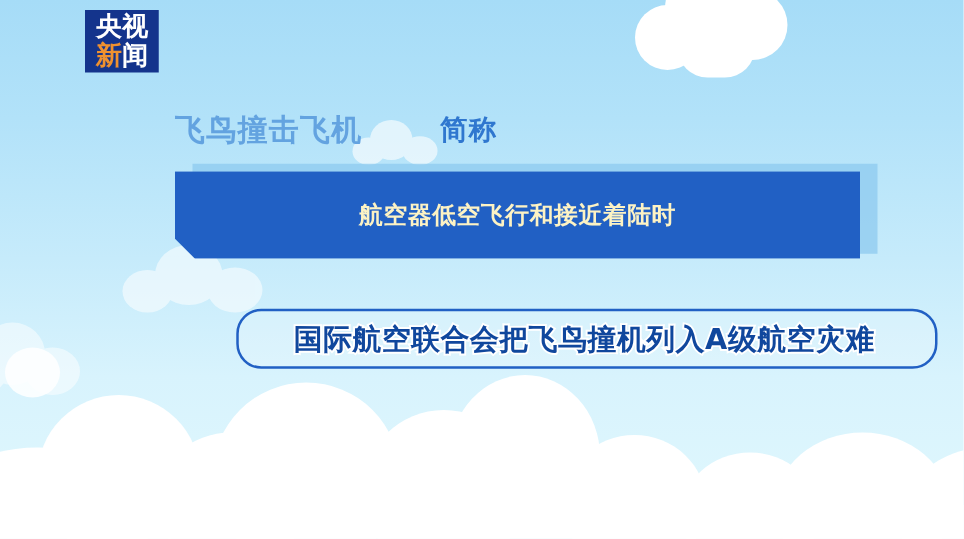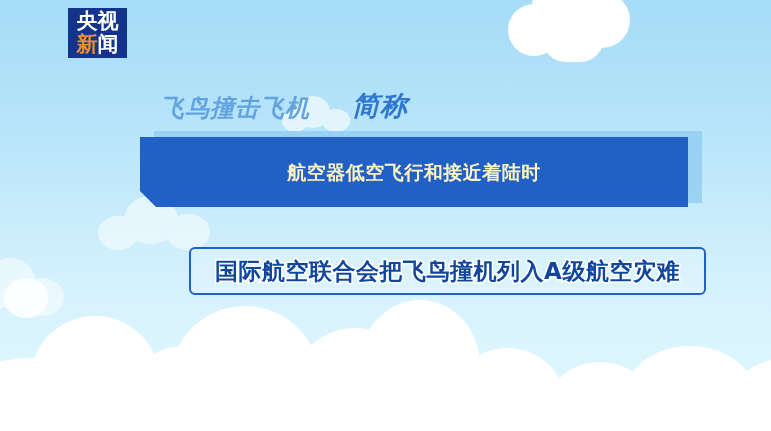--- a/index.html
+++ b/index.html
@@ -100,41 +100,40 @@
     font-weight: 700;
     font-size: 21px;
     line-height: 23px;
     color: #ffffff;
   }
   #logo .glyph.accent { color: #f0912f; }
 
   
   #headline {
     position: absolute;
-    left: 160px;
+    left: 140px;
     top: 88px;
     display: flex;
-    align-items: flex-end;
+    align-items: center;
     white-space: nowrap;
-    font-style: italic;
   }
   #headline .h-light {
     font-family: "DejaVu Sans", "Liberation Sans", sans-serif;
     font-size: 24px;
     font-weight: 700;
     color: #63a3e0;
     letter-spacing: 1px;
   }
   #headline .h-mid {
     font-family: "DejaVu Sans", "Liberation Sans", sans-serif;
-    font-size: 27px;
+    font-size: 22px;
     font-weight: 700;
     color: #2f77cf;
     letter-spacing: 1px;
-    margin-left: 42px;
+    margin-left: 62px;
   }
   #headline .h-strong {
     font-family: "DejaVu Sans", "Liberation Sans", sans-serif;
     font-size: 31px;
     font-weight: 700;
     color: #1362d6;
     letter-spacing: 1px;
     margin-left: 8px;
     position: relative;
     top: 2px;
@@ -182,25 +181,26 @@
   }
 
   
   #callout {
     position: absolute;
     left: 189px;
     top: 247px;
     width: 513px;
     height: 44px;
     border: 2px solid #2160c4;
-    border-radius: 6px;
+    border-radius: 20px;
     background: rgba(255,255,255,0.18);
     display: flex;
     align-items: center;
-    justify-content: center;
+    justify-content: flex-start;
+    padding-left: 44px;
   }
   #callout .c-text {
     font-family: "DejaVu Sans", "Liberation Sans", sans-serif;
     font-size: 23px;
     font-weight: 700;
     color: #10479d;
     letter-spacing: 0.5px;
     white-space: nowrap;
     -webkit-text-stroke: 3px #ffffff;
     paint-order: stroke fill;

